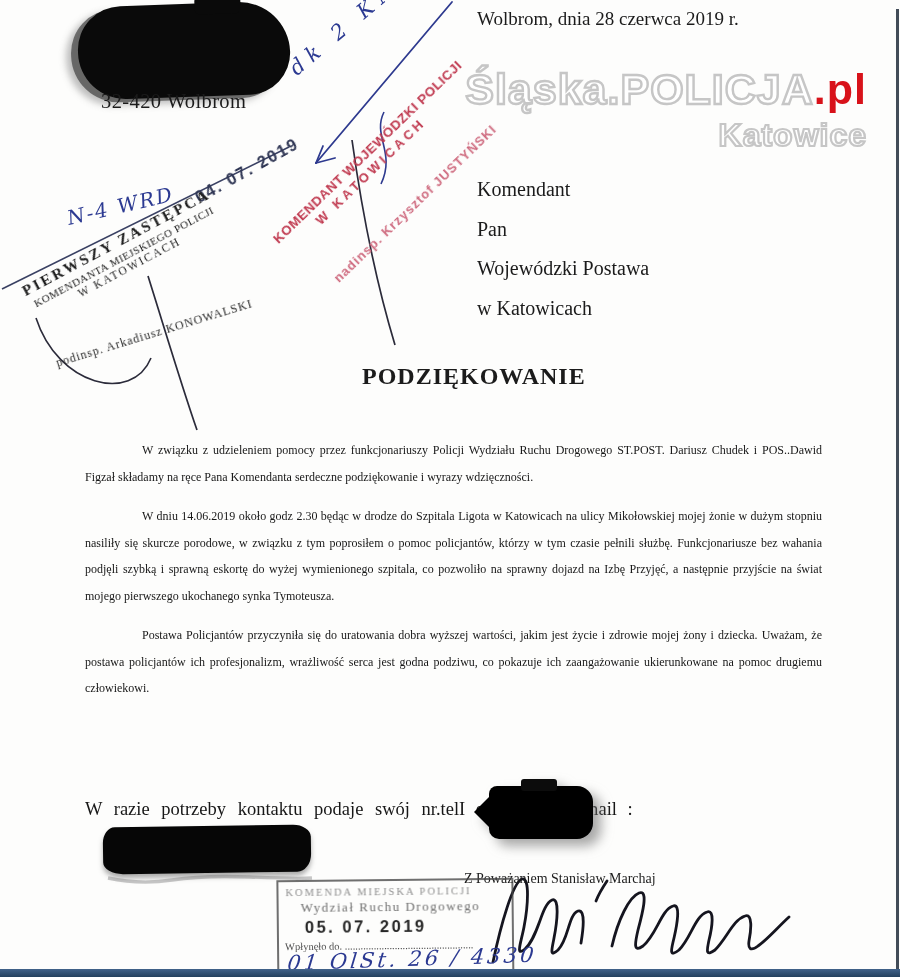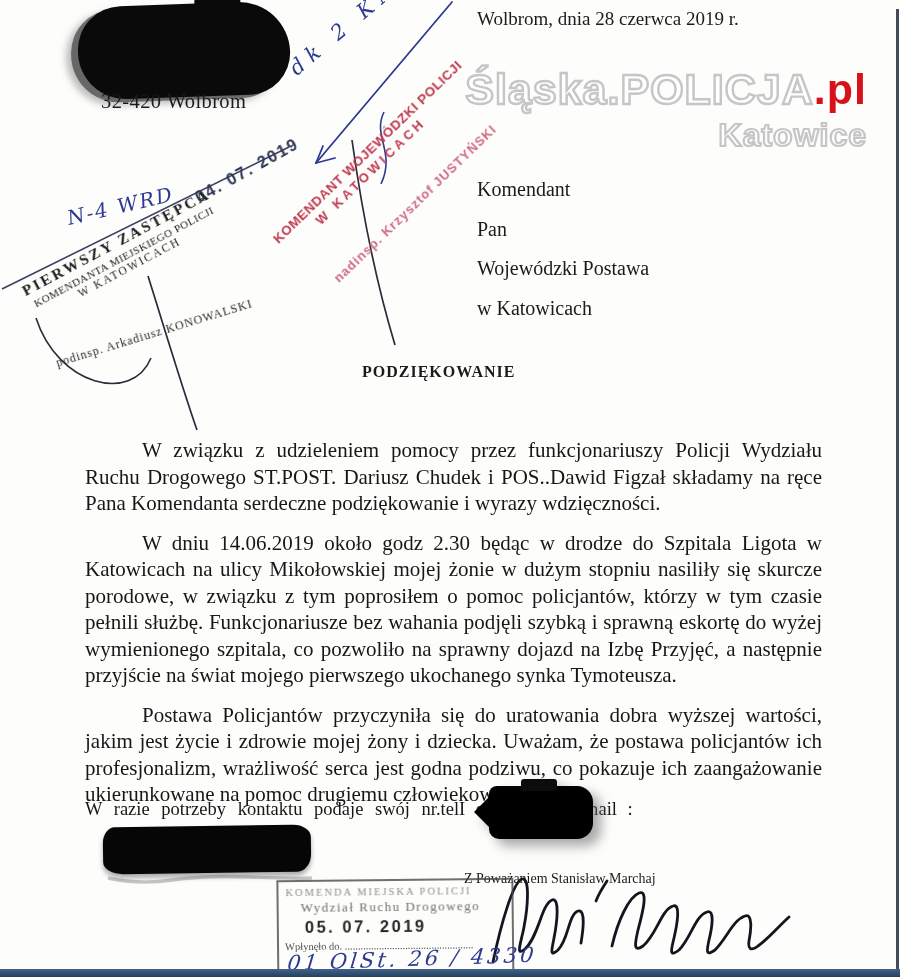--- a/index.html
+++ b/index.html
@@ -62,23 +62,23 @@
     font-family:"Liberation Sans",sans-serif;font-weight:bold;color:#c03a50;
     filter:blur(.2px);}
   .stamp-red .l1{font-size:13.5px;letter-spacing:.5px;white-space:nowrap;}
   .stamp-red .l2{font-size:13px;letter-spacing:3.5px;margin-top:1px;white-space:nowrap;}
   .stamp-red-officer{left:290px;top:196px;width:250px;text-align:center;
     font-family:"Liberation Sans",sans-serif;font-weight:bold;font-size:13px;
     letter-spacing:1px;color:#cf6c80;transform:rotate(-44deg);white-space:nowrap;
     filter:blur(.25px);}
   
   .recipient{left:477px;top:170px;font-size:20px;line-height:39.5px;}
-  .doc-title{left:362px;top:363px;font-size:16px;font-weight:bold;letter-spacing:1px;}
+  .doc-title{left:362px;top:363px;font-size:24px;font-weight:bold;letter-spacing:1px;}
   
-  .body-text{left:85px;top:437px;width:737px;font-size:21px;line-height:26.5px;
+  .body-text{left:85px;top:437px;width:737px;font-size:12px;line-height:26.5px;
     text-align:justify;color:#171717;}
   .body-text p{margin:0 0 13px 0;text-indent:57px;}
   .contact-line{left:85px;top:799px;width:737px;font-size:18.5px;display:flex;
     justify-content:flex-start;color:#171717;}
   .contact-line .pre{word-spacing:7px;}
   .contact-line .suf{word-spacing:6px;}
   
   .closing{left:464px;top:871px;font-size:14px;}
   
   .receipt-box{left:277px;top:879px;width:233px;height:120px;

